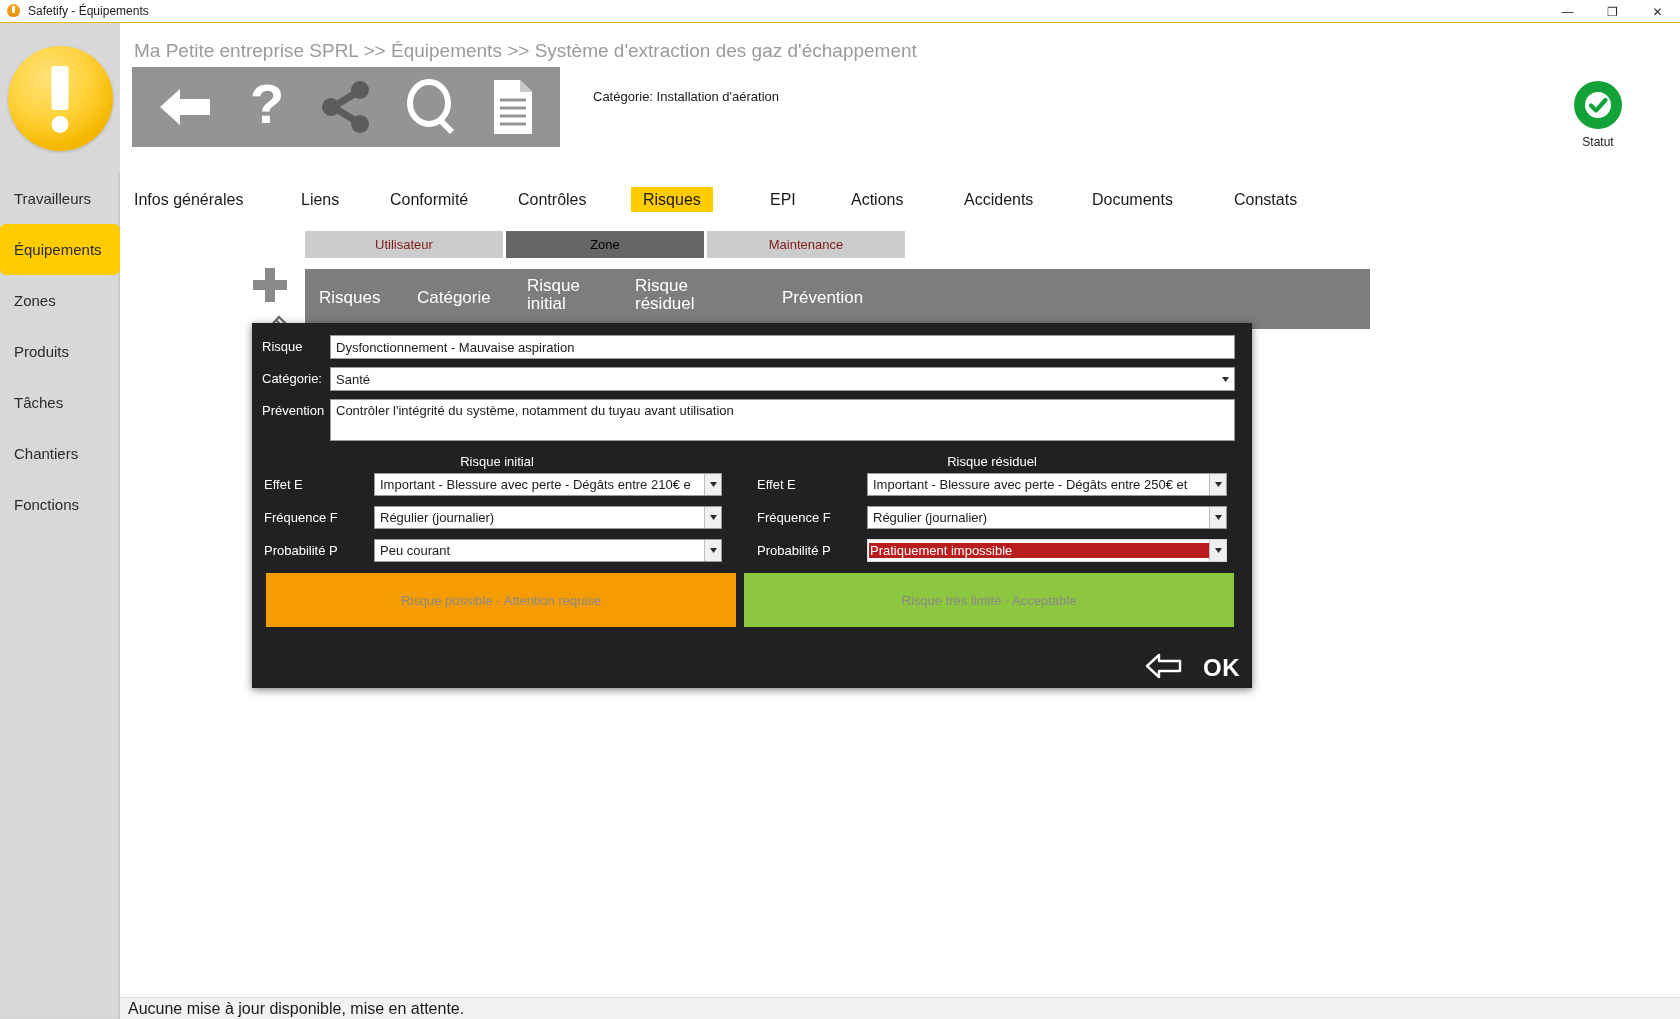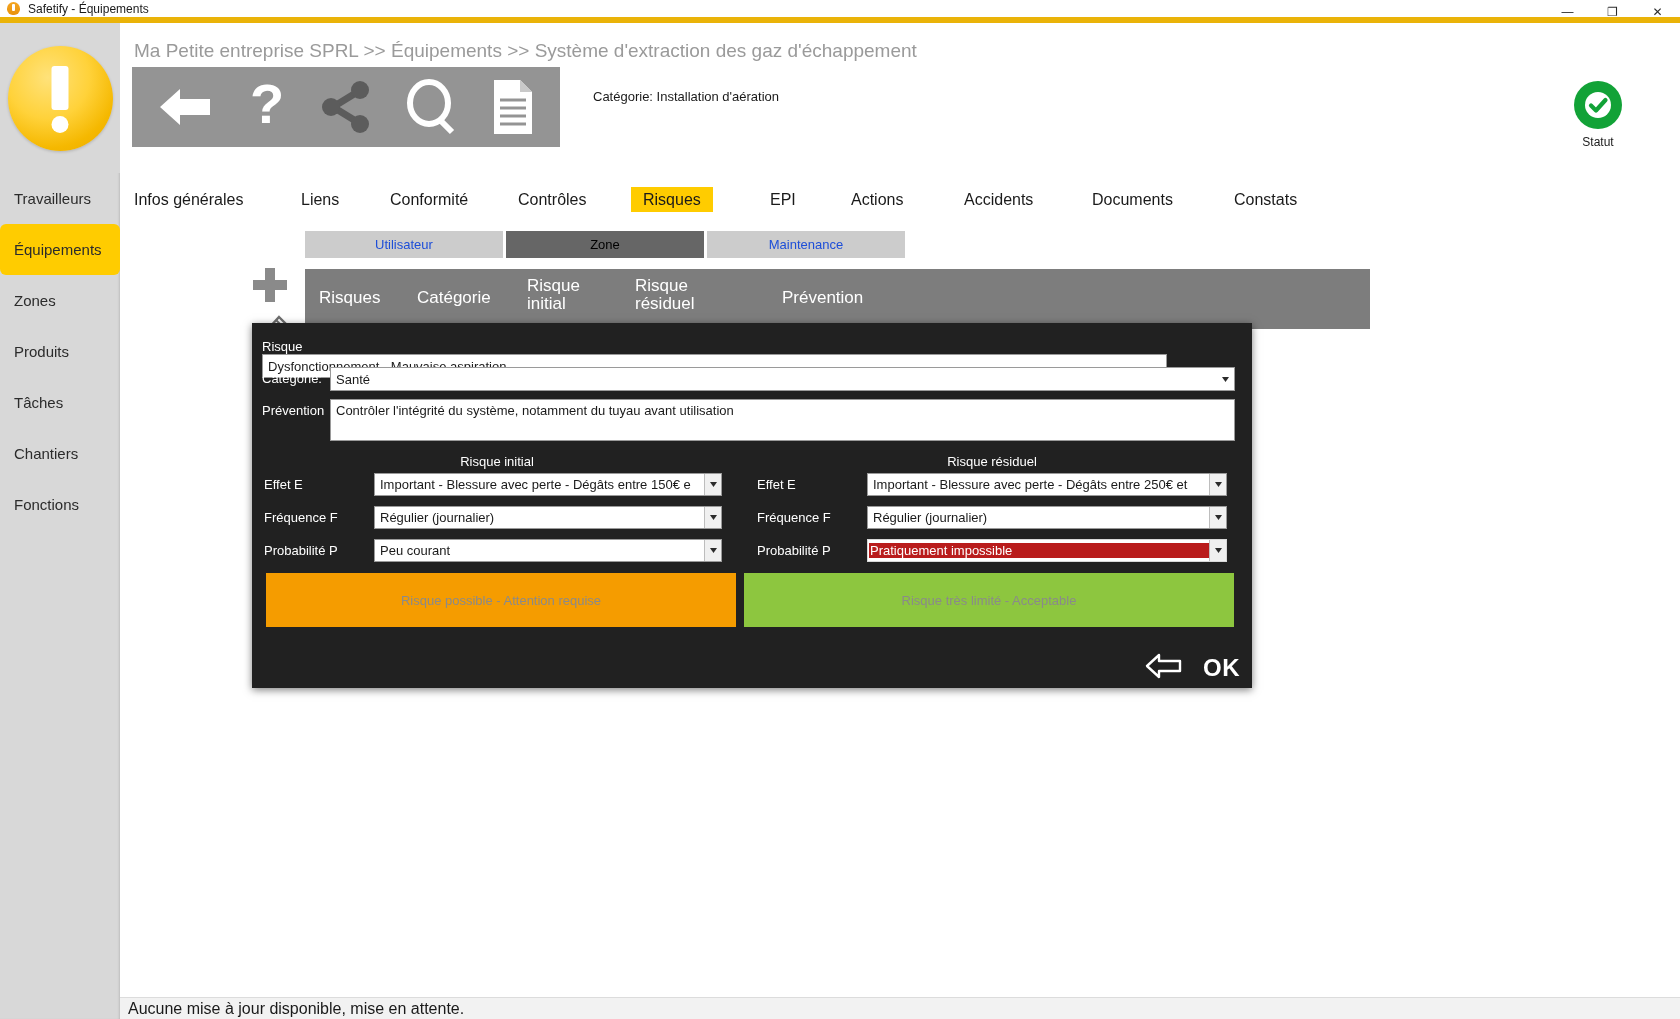--- a/index.html
+++ b/index.html
@@ -7,21 +7,21 @@
     width: 1680px; height: 1019px;
     font-family: "Liberation Sans", sans-serif;
     background: #ffffff;
     overflow: hidden;
   }
 
   
   #titlebar {
     height: 23px; background: #ffffff;
     display: flex; align-items: center;
-    border-bottom: 6px solid #eab308;
+    border-bottom: 1px solid #eab308;
     position: relative;
   }
   #app-icon {
     width: 14px; height: 14px; margin-left: 7px; margin-right: 7px;
     position: relative;
   }
   #app-icon .bell {
     width: 13px; height: 13px; border-radius: 50% 50% 45% 45%;
     background: linear-gradient(#f5a623, #e8920a);
   }
@@ -109,21 +109,21 @@
     position: absolute; top: 0; height: 25px;
     font-size: 16px; color: #1a1a1a; cursor: pointer;
     display: flex; align-items: center; justify-content: center;
     white-space: nowrap;
   }
   .tab.active { background: #ffcc00; padding: 0 12px; }
 
   #subtabs { position: absolute; left: 185px; top: 208px; display: flex; gap: 3px; }
   .subtab {
     width: 198px; height: 27px; display: flex; align-items: center; justify-content: center;
-    font-size: 13px; color: #1d4ed8; background: #cccccc; cursor: pointer;
+    font-size: 13px; color: #7f1d1d; background: #cccccc; cursor: pointer;
   }
   .subtab.active { background: #666666; color: #000000; }
 
   
   #plus-icon { position: absolute; left: 131px; top: 243px; cursor: pointer; }
   #pencil-icon { position: absolute; left: 131px; top: 292px; cursor: pointer; }
 
   
   #grid-header {
     position: absolute; left: 185px; top: 246px;
@@ -328,21 +328,21 @@
     <div id="grid-header">
       <div class="gh" style="left:14px; top:20px;">Risques</div>
       <div class="gh" style="left:112px; top:20px;">Catégorie</div>
       <div class="gh" style="left:222px; top:8px; width:70px;">Risque initial</div>
       <div class="gh" style="left:330px; top:8px; width:80px;">Risque résiduel</div>
       <div class="gh" style="left:477px; top:20px;">Prévention</div>
     </div>
 
     <div id="dialog">
 
-      <div class="dlg-row" style="left:10px; top:12px;flex-direction:column;">
+      <div class="dlg-row" style="left:10px; top:12px;">
         <span class="dlg-label" style="width:68px; padding-top:4px;">Risque</span>
         <input class="txt" style="width: 905px; height: 24px;" value="Dysfonctionnement - Mauvaise aspiration">
       </div>
 
       <div class="dlg-row" style="left:10px; top:44px;">
         <span class="dlg-label" style="width:68px; padding-top:4px;">Catégorie:</span>
         <div class="combo flat" style="width:905px; height:24px;">
           <span class="val">Santé</span>
           <span class="arrow">
             <svg width="7" height="5" viewBox="0 0 7 5">
@@ -356,21 +356,21 @@
         <span class="dlg-label" style="width:68px; padding-top:4px;">Prévention</span>
         <textarea class="txt" style="width: 905px; height: 42px; resize: none;">Contrôler l'intégrité du système, notamment du tuyau avant utilisation</textarea>
       </div>
 
       <div class="section-title" style="left:10px; top:131px; width:470px;">Risque initial</div>
       <div class="section-title" style="left:505px; top:131px; width:470px;">Risque résiduel</div>
 
       <div class="dlg-row" style="left:12px; top:150px;">
         <span class="dlg-label" style="width:110px; padding-top:4px;">Effet E</span>
         <div class="combo" style="width:348px; height:23px;">
-          <span class="val">Important - Blessure avec perte - Dégâts entre 150€ e</span>
+          <span class="val">Important - Blessure avec perte - Dégâts entre 210€ e</span>
           <span class="arrow">
             <svg width="7" height="5" viewBox="0 0 7 5">
                 <path d="M0 0 L7 0 L3.5 5 Z" fill="#2b2b2b"></path>
               </svg>
           </span>
         </div>
       </div>
 
       <div class="dlg-row" style="left:12px; top:183px;">
         <span class="dlg-label" style="width:110px; padding-top:4px;">Fréquence F</span>

